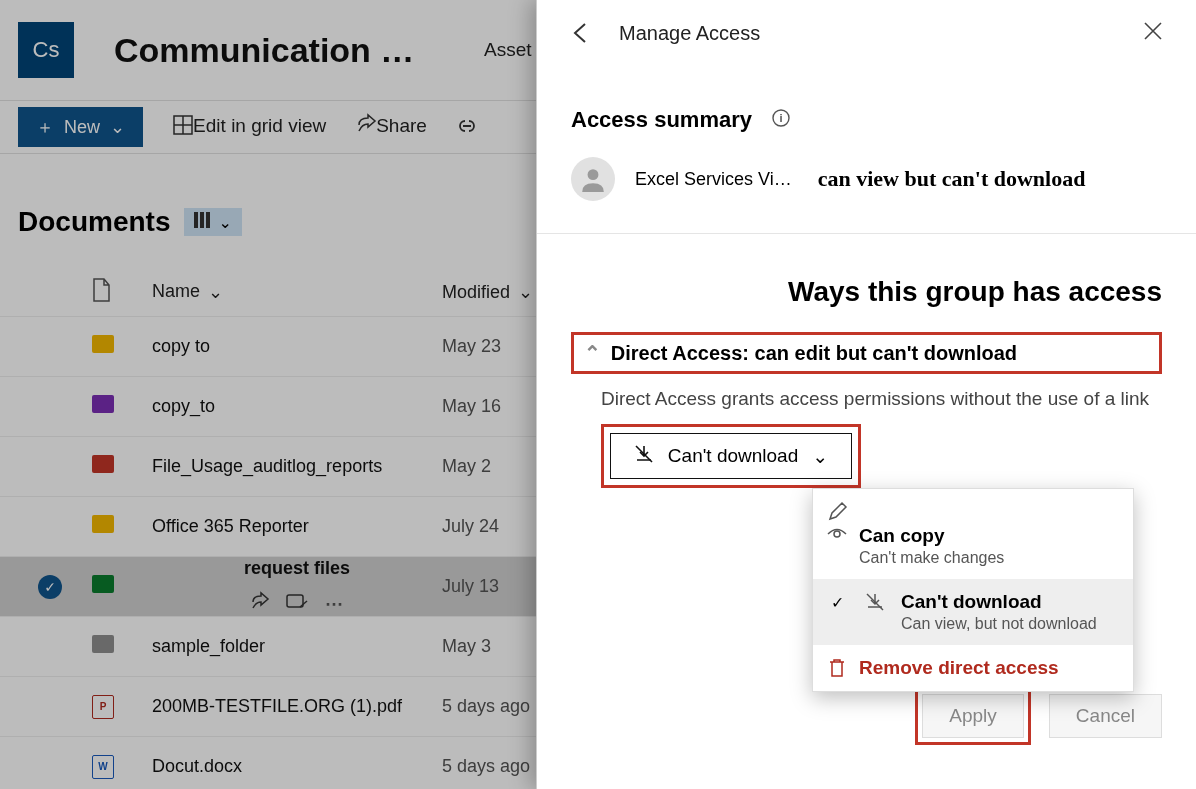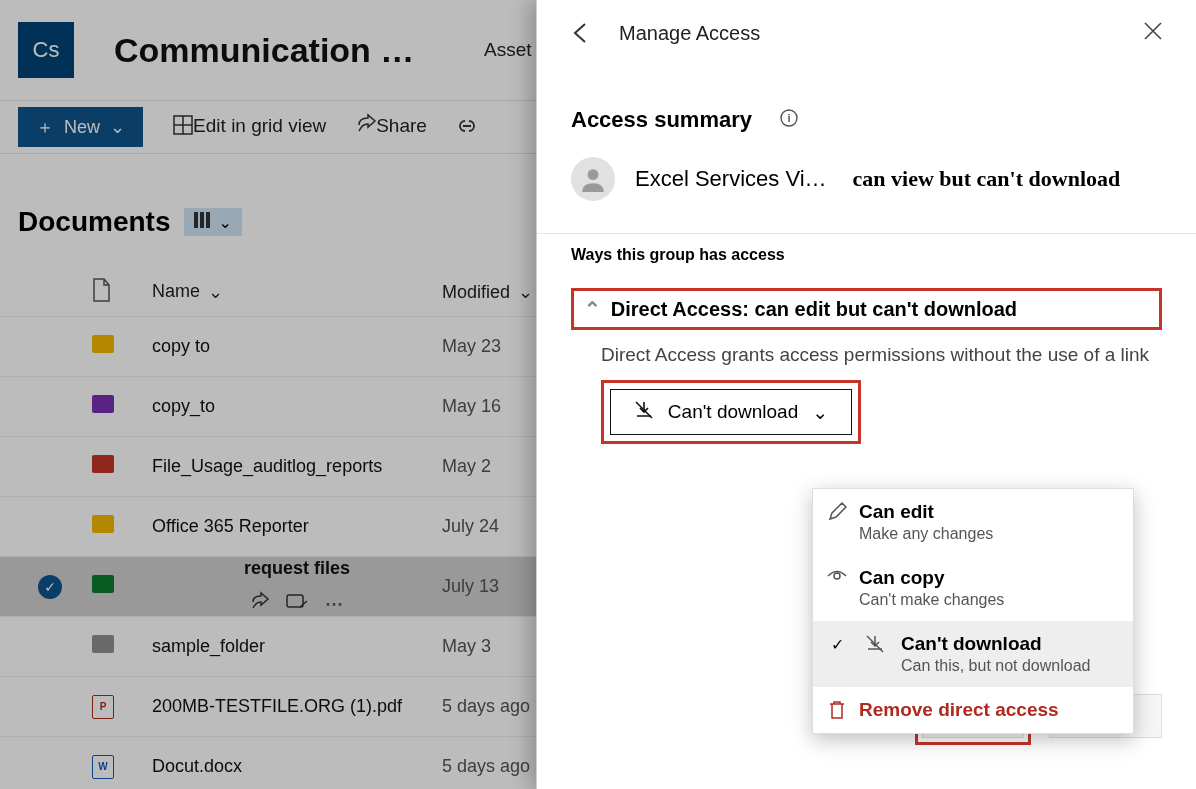--- a/index.html
+++ b/index.html
@@ -41,30 +41,30 @@
   .pdf-icon { color:#b02a1e; border-color:#b02a1e;}
   .word-icon { color:#185abd; border-color:#185abd;}
   .sel-check { position:absolute; left:38px; width:24px; height:24px; border-radius:50%; background:#0f548c; display:flex; align-items:center; justify-content:center; color:#fff; font-size:14px;}
   .row.selected .fname { font-weight:600;flex-direction:column;}
   .row-extras { display:flex; gap:18px; color:#555; font-size:18px;}
 
   
   .panel { position:absolute; top:0; right:0; width:660px; height:789px; background:#fff; box-shadow: -6px 0 20px rgba(0,0,0,0.25); padding:22px 34px 0 34px; border-left:1px solid #ccc;}
   .panel-header { display:flex; gap:26px; font-size:20px; color:#222; }
   .panel-header .spacer { flex:1; }
-  .access-summary { margin-top:58px; font-size:22px; font-weight:600; display:flex; align-items:flex-end; gap:28px;}
+  .access-summary { margin-top:58px; font-size:22px; font-weight:600; display:flex; align-items:flex-end; gap:20px;}
   .group-row { display:flex; align-items:center; gap:20px; margin-top:24px; }
   .avatar { width:44px; height:44px; border-radius:50%; background:#e1e1e1; display:flex; align-items:center; justify-content:center;}
   .avatar svg { width:26px; height:26px; fill:#9a9a9a;}
-  .group-name { font-size:22px; white-space:nowrap; overflow:hidden; text-overflow:ellipsis; max-width:200px;text-align:center; }
+  .group-name { font-size:18px; white-space:nowrap; overflow:hidden; text-overflow:ellipsis; max-width:200px;text-align:center; }
   .group-perm { font-size:22px; font-weight:600; margin-left:6px; flex:1; white-space:nowrap;font-family:Liberation Serif, serif;}
 
   .divider-full { border-top:1px solid #e5e5e5; margin:32px -34px 0 -34px; }
 
-  .ways-heading { margin-top:12px; font-size:16px; font-weight:600;}
+  .ways-heading { margin-top:42px; font-size:28px; font-weight:600;text-align:right;}
 
   .direct-access-box { margin-top:24px; border:3px solid #c23528; padding:6px 10px; display:flex; align-items:center; gap:10px; font-size:20px; font-weight:600;}
   .direct-access-desc { margin-top:14px; font-size:19px; color:#444; padding-left:30px;}
 
   .perm-btn-box { margin-top:14px; margin-left:30px; border:3px solid #c23528; padding:6px; width:260px;}
   .perm-btn { border:1px solid #111; background:#fff; height:46px; width:100%; display:flex; align-items:center; justify-content:center; gap:14px; font-size:19px;}
   
   .menu { position:absolute; top:488px; right:62px; width:322px; background:#fff; box-shadow:0 6px 20px rgba(0,0,0,0.25); border:1px solid #ddd;}
   .menu-item { display:flex; align-items:flex-start; padding:12px 16px 12px 46px; position:relative; }
   .menu-item.selected { background:#eee; }
@@ -284,24 +284,20 @@
     </div>
   </div>
 
   <div class="menu">
     <div class="menu-item">
       <span class="mi-icon">
         <svg width="18" height="18">
             <path d="M2 16 L4 10 L14 0 L18 4 L8 14 Z" fill="none" stroke="#555" stroke-width="1.5"></path>
           </svg>
       </span>
-      <div>
-        <div class="mi-title">Can edit</div>
-        <div class="mi-sub">Make any changes</div>
-      </div>
     </div>
     <div class="menu-item">
       <span class="mi-icon">
         <svg width="20" height="14">
             <path d="M1 7 Q10 -2 19 7" fill="none" stroke="#555" stroke-width="1.5"></path>
             <circle cx="10" cy="7" r="3" fill="none" stroke="#555" stroke-width="1.5"></circle>
           </svg>
       </span>
       <div>
         <div class="mi-title">Can copy</div>
@@ -311,21 +307,21 @@
     <div class="menu-item cantdl selected">
       <span class="mi-check">✓</span>
       <span class="mi-icon">
         <svg width="18" height="18">
             <path d="M9 1 L9 10 M5 7 L9 11 L13 7 M2 14 L16 14" stroke="#555" stroke-width="1.5" fill="none"></path>
             <line x1="1" y1="1" x2="17" y2="17" stroke="#555" stroke-width="1.5"></line>
           </svg>
       </span>
       <div>
         <div class="mi-title">Can't download</div>
-        <div class="mi-sub">Can this, but not download</div>
+        <div class="mi-sub">Can view, but not download</div>
       </div>
     </div>
     <div class="menu-item remove">
       <span class="mi-icon">
         <svg width="16" height="18">
             <path d="M1 3 L15 3 M5 3 L5 1 L11 1 L11 3 M3 3 L3 17 L13 17 L13 3" fill="none" stroke="#b02a1e" stroke-width="1.5"></path>
           </svg>
       </span>
       <div>
         <div class="mi-title">Remove direct access</div>

